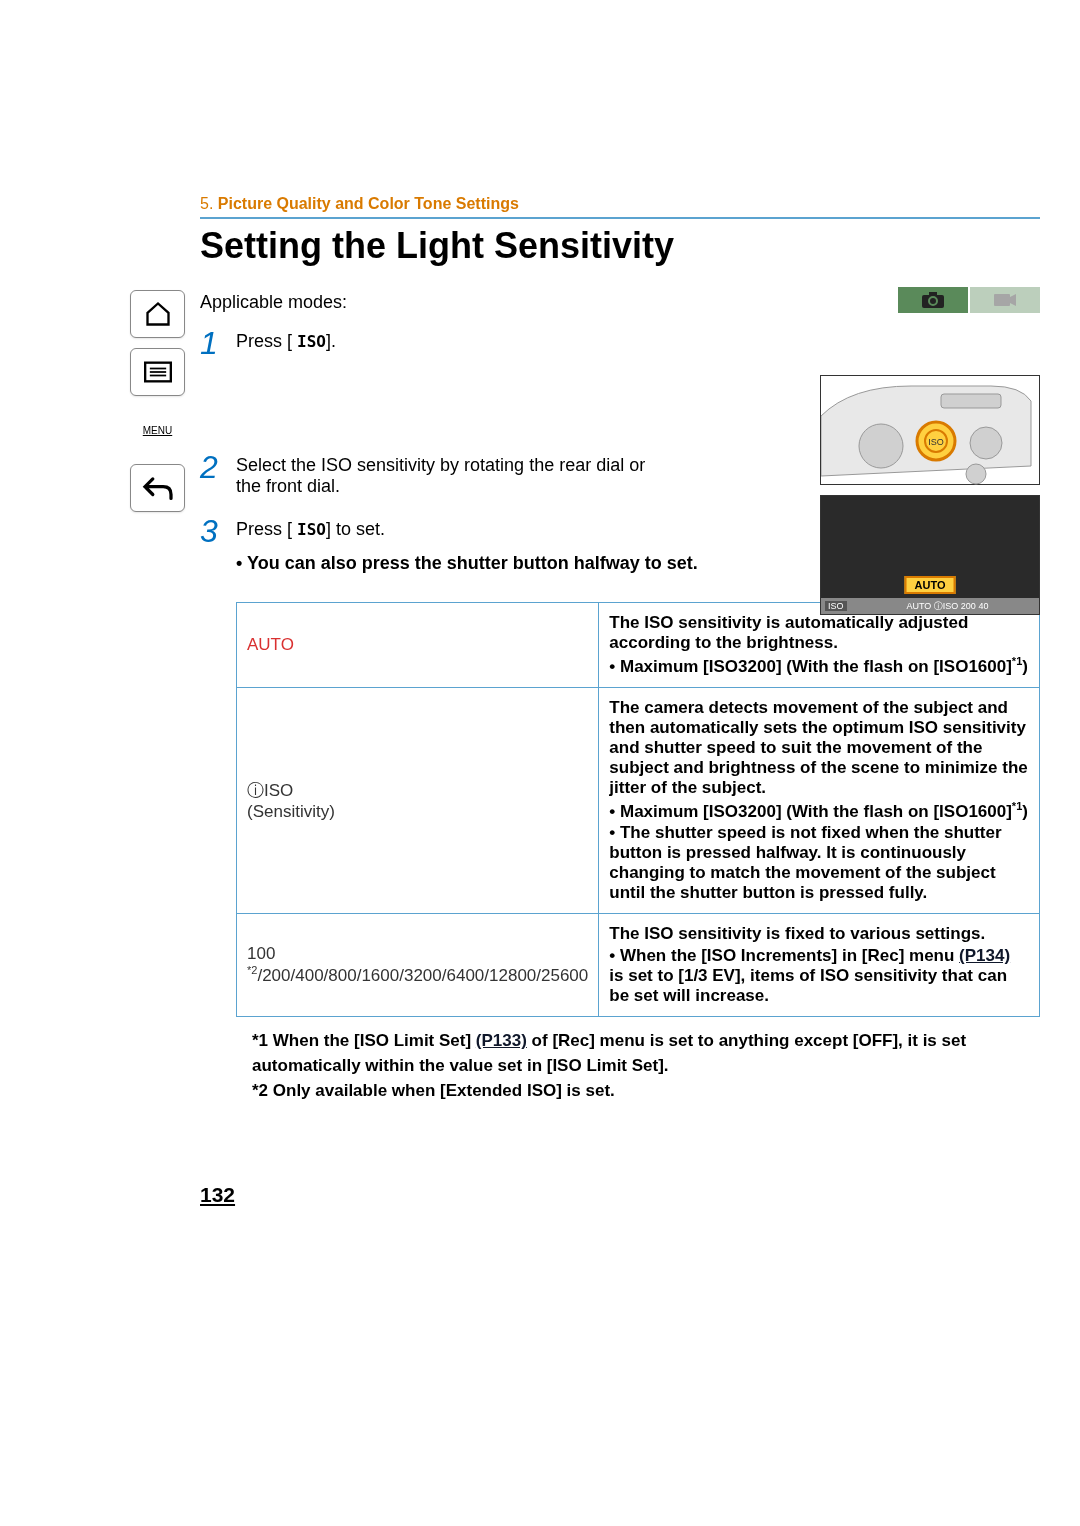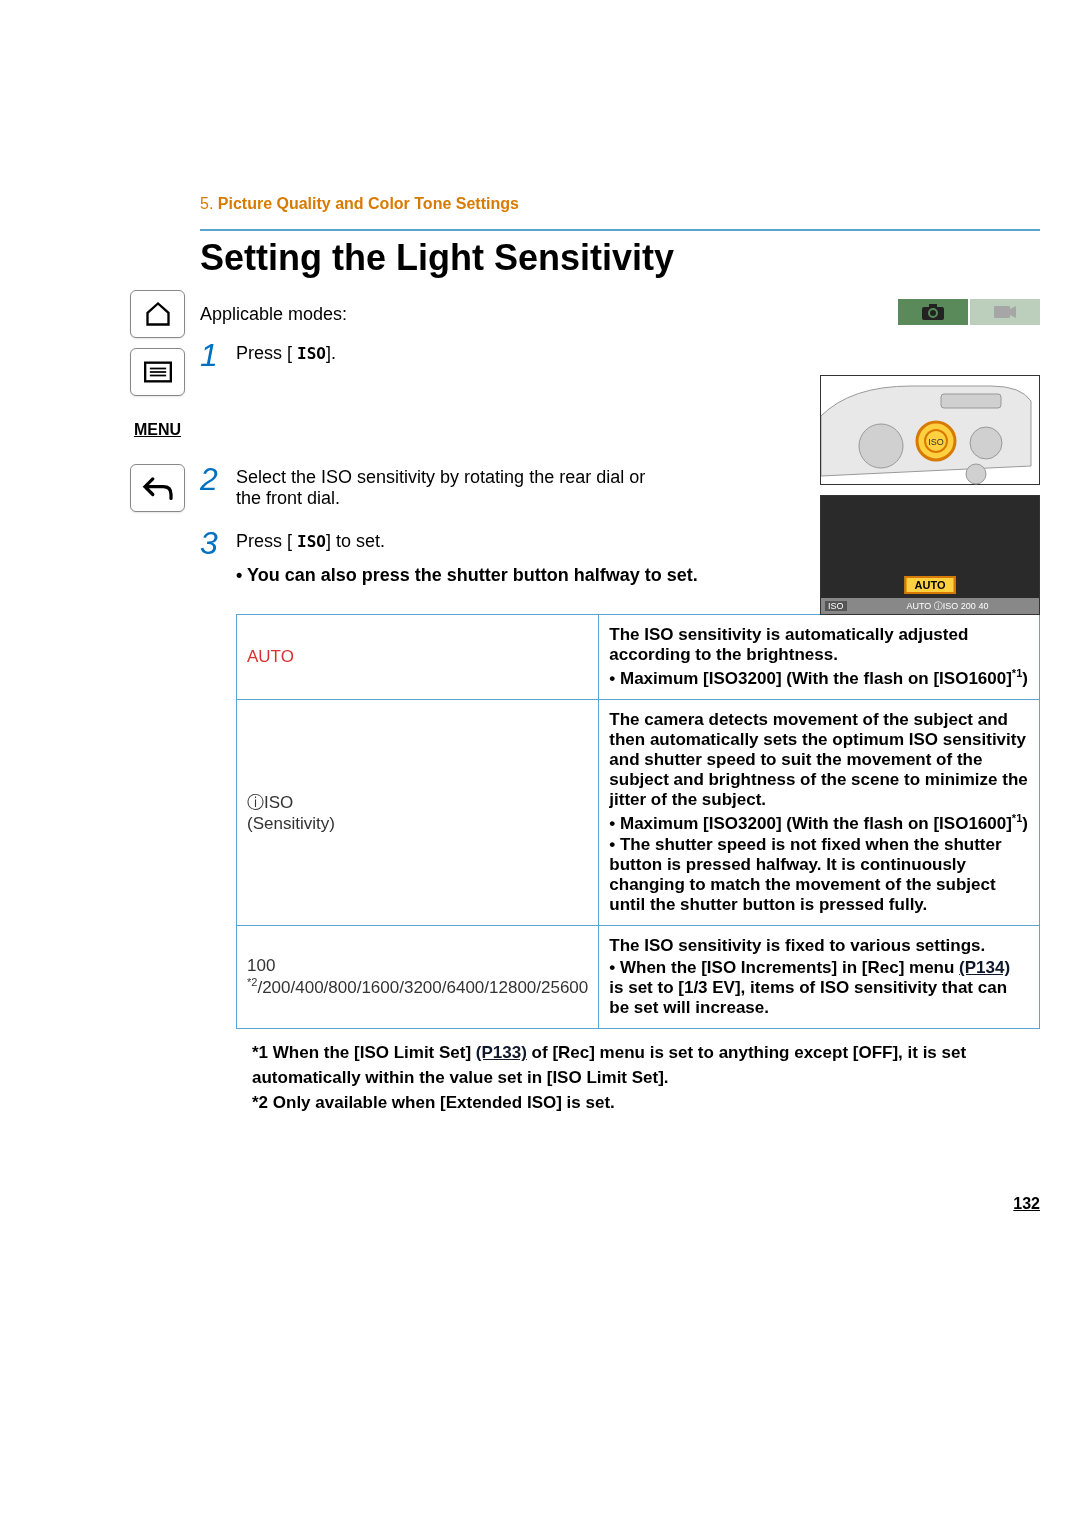--- a/index.html
+++ b/index.html
@@ -23,37 +23,37 @@
       margin-bottom: 10px;
       background: #fff;
       border: 1px solid #888;
       border-radius: 6px;
       display: flex;
       align-items: center;
       justify-content: center;
       box-shadow: 0 1px 2px rgba(0,0,0,0.1);
     }
     .sidebar-icon.menu-label {
-      font-size: 16px;
+      font-size: 10px;
       text-decoration: underline;
-      font-weight: bold;
+      font-weight: normal;
       border: none;
       box-shadow: none;
       background: none;
     }
     .content {
       margin-left: 200px;
       margin-right: 40px;
       padding-top: 195px;
       padding-bottom: 40px;
     }
     .breadcrumb {
       color: #d97a00;
       font-size: 16px;
-      padding-bottom: 16px;
+      padding-bottom: 4px;
     }
     .breadcrumb .num { color: #d97a00; }
     .hr-top {
       border: none;
       border-top: 2px solid #5ba3d0;
       margin-bottom: 6px;
     }
     h1 {
       font-size: 36px;
       font-weight: bold;
@@ -174,22 +174,22 @@
     .sup { font-size: 11px; vertical-align: super; }
     .link-blue { color: #0f172a; text-decoration: underline; }
     .footnotes {
       margin-left: 52px;
       margin-top: 12px;
       font-size: 17px;
       font-weight: bold;
       line-height: 1.45;
     }
     .page-num {
-      text-align: right;
-      font-size: 16px;
+      text-align: left;
+      font-size: 21px;
       font-weight: bold;
       text-decoration: underline;
       margin-top: 80px;
     }
     .step1-area { min-height: 110px; }
     .step2-area { min-height: 50px; }
     .note-sub { font-weight: bold; }
   </style>
 </head>
 <body>

